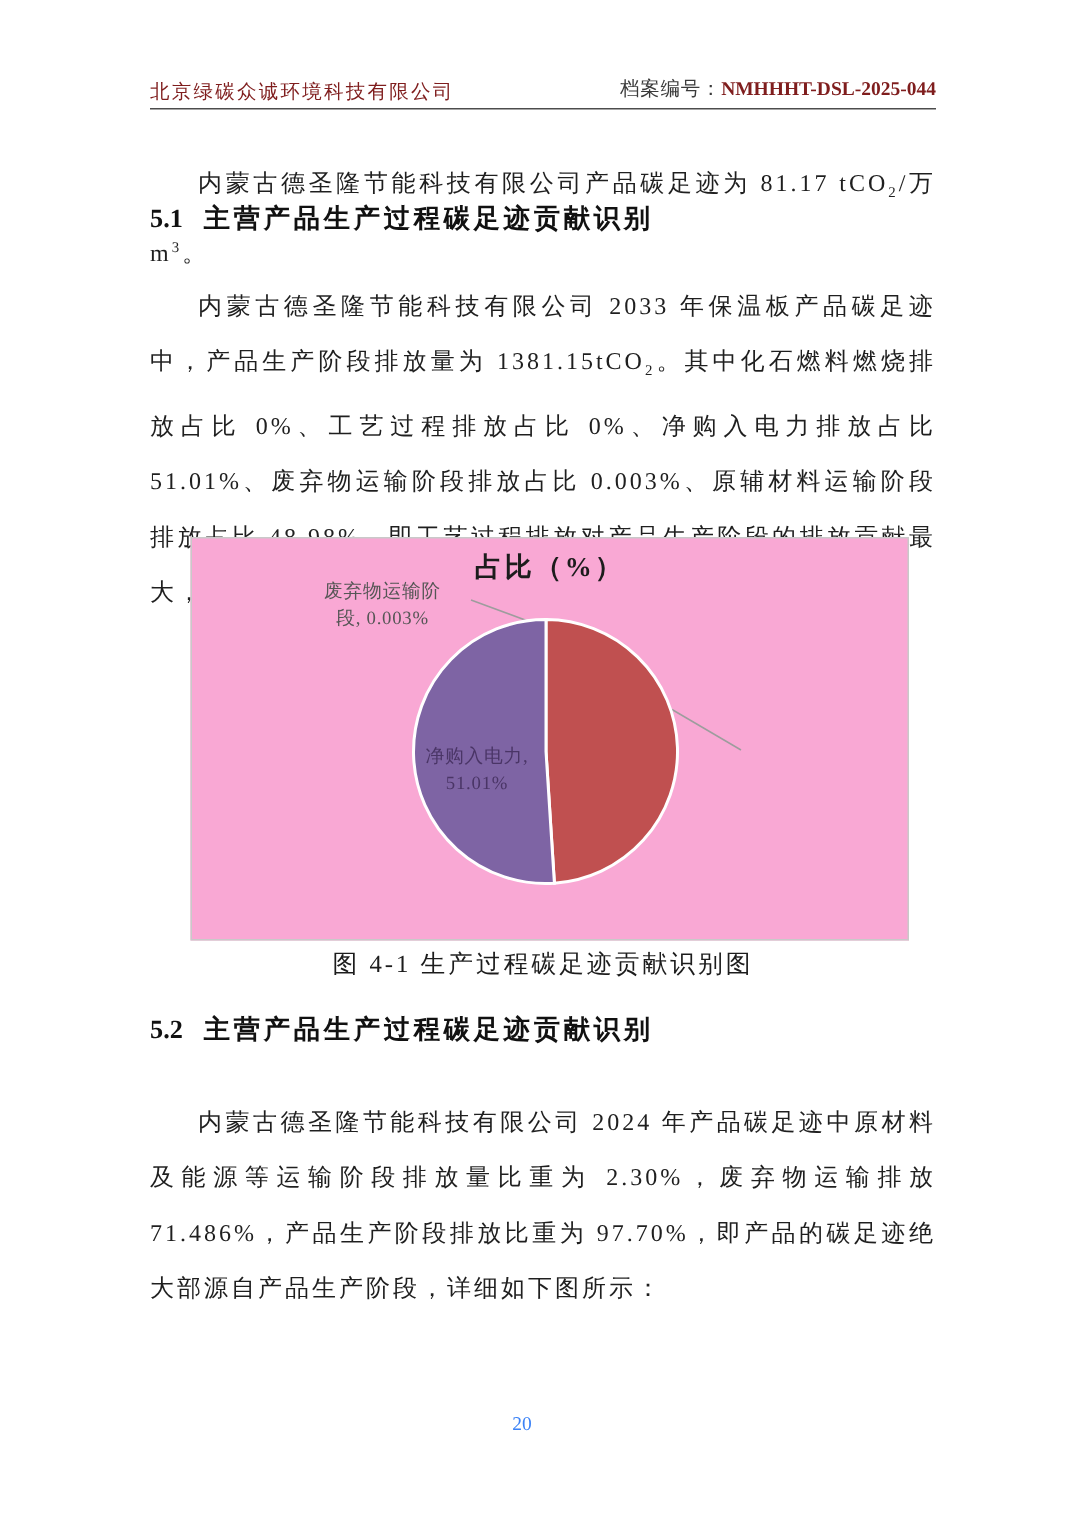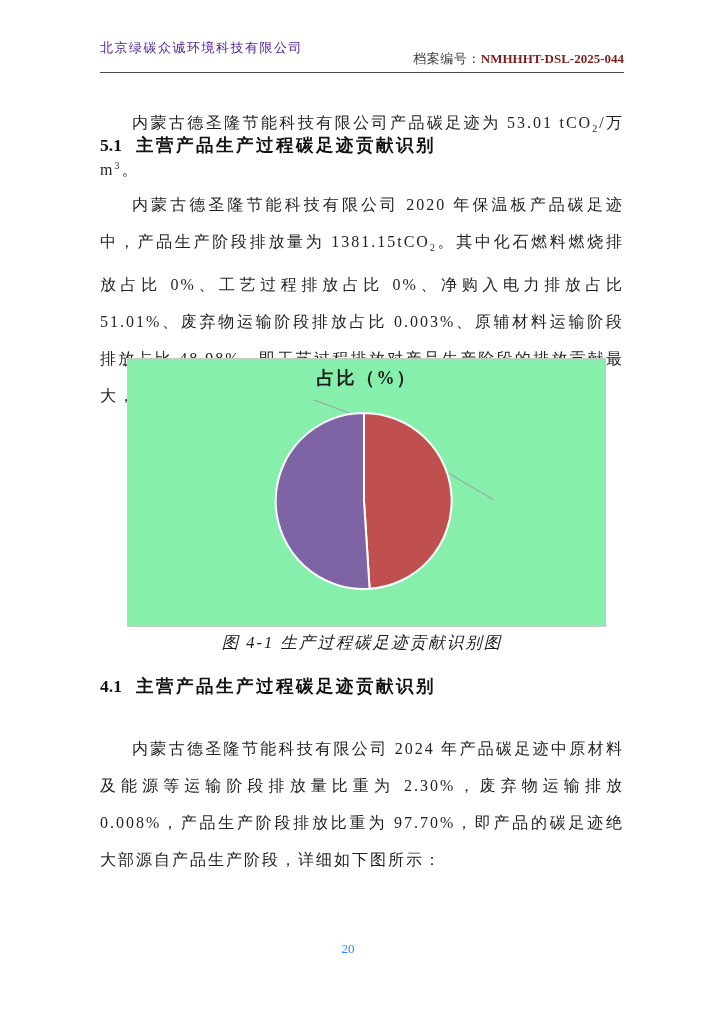--- a/index.html
+++ b/index.html
@@ -2,75 +2,83 @@
 <html><head>
 <meta charset="utf-8">
 <style>
   html,body{margin:0;padding:0;}
   body{
     width:724px;height:1024px;position:relative;background:#ffffff;overflow:hidden;
     font-family:"Liberation Serif","DejaVu Serif",serif;color:#1f1f1f;
   }
   .abs{position:absolute;}
   
-  .hdr-left{left:100px;top:39px;font-size:13px;letter-spacing:1.5px;color:#4c1d95;}
+  .hdr-left{left:100px;top:52px;font-size:13px;letter-spacing:1.5px;color:#7f1d1d;}
   .hdr-right{right:100px;top:50px;font-size:13px;color:#3a3a3a;letter-spacing:0.5px;}
   .hdr-right .doc-no{font-weight:bold;color:#7f1d1d;letter-spacing:0;}
   .hdr-rule{left:100px;top:72px;width:524px;border-top:1.6px solid #4c4c4c;height:0;}
   
   .para{left:100px;width:524px;font-size:16px;line-height:37px;letter-spacing:2px;
         text-align:justify;text-indent:2em;}
   .para sub{font-size:0.62em;}
   .para sup{font-size:0.62em;}
   .p1{top:88px;}
   .p2{top:170px;}
   .p3{top:714px;}
   .heading{left:100px;width:524px;font-weight:bold;font-size:17.5px;letter-spacing:2.5px;color:#111;}
   .h51{top:133px;}
   .h52{top:674px;}
   .heading .h-num{letter-spacing:0;margin-right:14px;}
   
-  .chart-box{left:127px;top:358px;width:477px;height:267px;border:1px solid #c9c9c9;background:#86efac;}
+  .chart-box{left:127px;top:358px;width:477px;height:267px;border:1px solid #c9c9c9;background:#f9a8d4;}
   .chart-title{position:absolute;left:0;top:7px;width:100%;text-align:center;
                font-size:18px;font-weight:bold;letter-spacing:2px;color:#1c1c1c;}
   .chart-svg{position:absolute;left:0;top:0;}
   .pie-label{position:absolute;font-size:12.5px;line-height:18px;text-align:center;
              color:#565656;letter-spacing:0.5px;}
   .lbl-waste{left:52px;top:26px;width:150px;}
   .lbl-electric{left:130px;top:136px;width:120px;color:#4a3566;}
   .lbl-raw{left:360px;top:128px;width:118px;}
   .lbl-fossil{left:161px;top:226px;width:150px;}
   .caption{left:100px;top:632px;width:524px;text-align:center;font-size:16.5px;
-           letter-spacing:2px;color:#1c1c1c;font-style:italic;}
+           letter-spacing:2px;color:#1c1c1c;}
   .page-num{left:0;top:941px;width:696px;text-align:center;font-size:13px;color:#3b82f6;}
 </style>
 </head>
 <body>
 
 <div class="abs hdr-left">北京绿碳众诚环境科技有限公司</div>
 <div class="abs hdr-right"><span>档案编号：</span><span class="doc-no">NMHHHT-DSL-2025-044</span></div>
 <div class="abs hdr-rule"></div>
 
-<p class="abs para p1"><span>内蒙古德圣隆节能科技有限公司产品碳足迹为 53.01 tCO</span><sub>2</sub><span>/万 m</span><sup>3</sup><span>。</span></p>
+<p class="abs para p1"><span>内蒙古德圣隆节能科技有限公司产品碳足迹为 81.17 tCO</span><sub>2</sub><span>/万 m</span><sup>3</sup><span>。</span></p>
 
 <div class="abs heading h51"><span class="h-num">5.1</span><span>主营产品生产过程碳足迹贡献识别</span></div>
 
-<p class="abs para p2"><span>内蒙古德圣隆节能科技有限公司 2020 年保温板产品碳足迹中，产品生产阶段排放量为 1381.15tCO</span><sub>2</sub><span>。其中化石燃料燃烧排放占比 0%、工艺过程排放占比 0%、净购入电力排放占比 51.01%、废弃物运输阶段排放占比 0.003%、原辅材料运输阶段排放占比 48.98%，即工艺过程排放对产品生产阶段的排放贡献最大，详细如下图所示。</span></p>
+<p class="abs para p2"><span>内蒙古德圣隆节能科技有限公司 2033 年保温板产品碳足迹中，产品生产阶段排放量为 1381.15tCO</span><sub>2</sub><span>。其中化石燃料燃烧排放占比 0%、工艺过程排放占比 0%、净购入电力排放占比 51.01%、废弃物运输阶段排放占比 0.003%、原辅材料运输阶段排放占比 48.98%，即工艺过程排放对产品生产阶段的排放贡献最大，详细如下图所示。</span></p>
 
 <div class="abs chart-box">
   <div class="chart-title">占比（%）</div>
   <svg class="chart-svg" width="477" height="267" viewBox="0 0 477 267">
 
     <line x1="186" y1="41" x2="232" y2="58" stroke-width="1" stroke="#9d9d9d"></line>
     <line x1="320" y1="114" x2="366" y2="141" stroke-width="1" stroke="#9d9d9d"></line>
 
     <path d="M236,142 L236,54 A88,88 0 0 1 241.6,229.8 Z" stroke="#ffffff" stroke-width="2" fill="#c05050"></path>
     <path d="M236,142 L241.6,229.8 A88,88 0 1 1 236,54 Z" stroke="#ffffff" stroke-width="2" fill="#7e64a4"></path>
   </svg>
+  <div class="pie-label lbl-waste">
+    <div>废弃物运输阶</div>
+    <div>段, 0.003%</div>
+  </div>
+  <div class="pie-label lbl-electric">
+    <div>净购入电力,</div>
+    <div>51.01%</div>
+  </div>
 </div>
 
 <div class="abs caption">图 4-1 生产过程碳足迹贡献识别图</div>
 
-<div class="abs heading h52"><span class="h-num">4.1</span><span>主营产品生产过程碳足迹贡献识别</span></div>
+<div class="abs heading h52"><span class="h-num">5.2</span><span>主营产品生产过程碳足迹贡献识别</span></div>
 
-<p class="abs para p3">内蒙古德圣隆节能科技有限公司 2024 年产品碳足迹中原材料及能源等运输阶段排放量比重为 2.30%，废弃物运输排放 0.008%，产品生产阶段排放比重为 97.70%，即产品的碳足迹绝大部源自产品生产阶段，详细如下图所示：</p>
+<p class="abs para p3">内蒙古德圣隆节能科技有限公司 2024 年产品碳足迹中原材料及能源等运输阶段排放量比重为 2.30%，废弃物运输排放 71.486%，产品生产阶段排放比重为 97.70%，即产品的碳足迹绝大部源自产品生产阶段，详细如下图所示：</p>
 
 <div class="abs page-num">20</div>
 
 </body></html>

